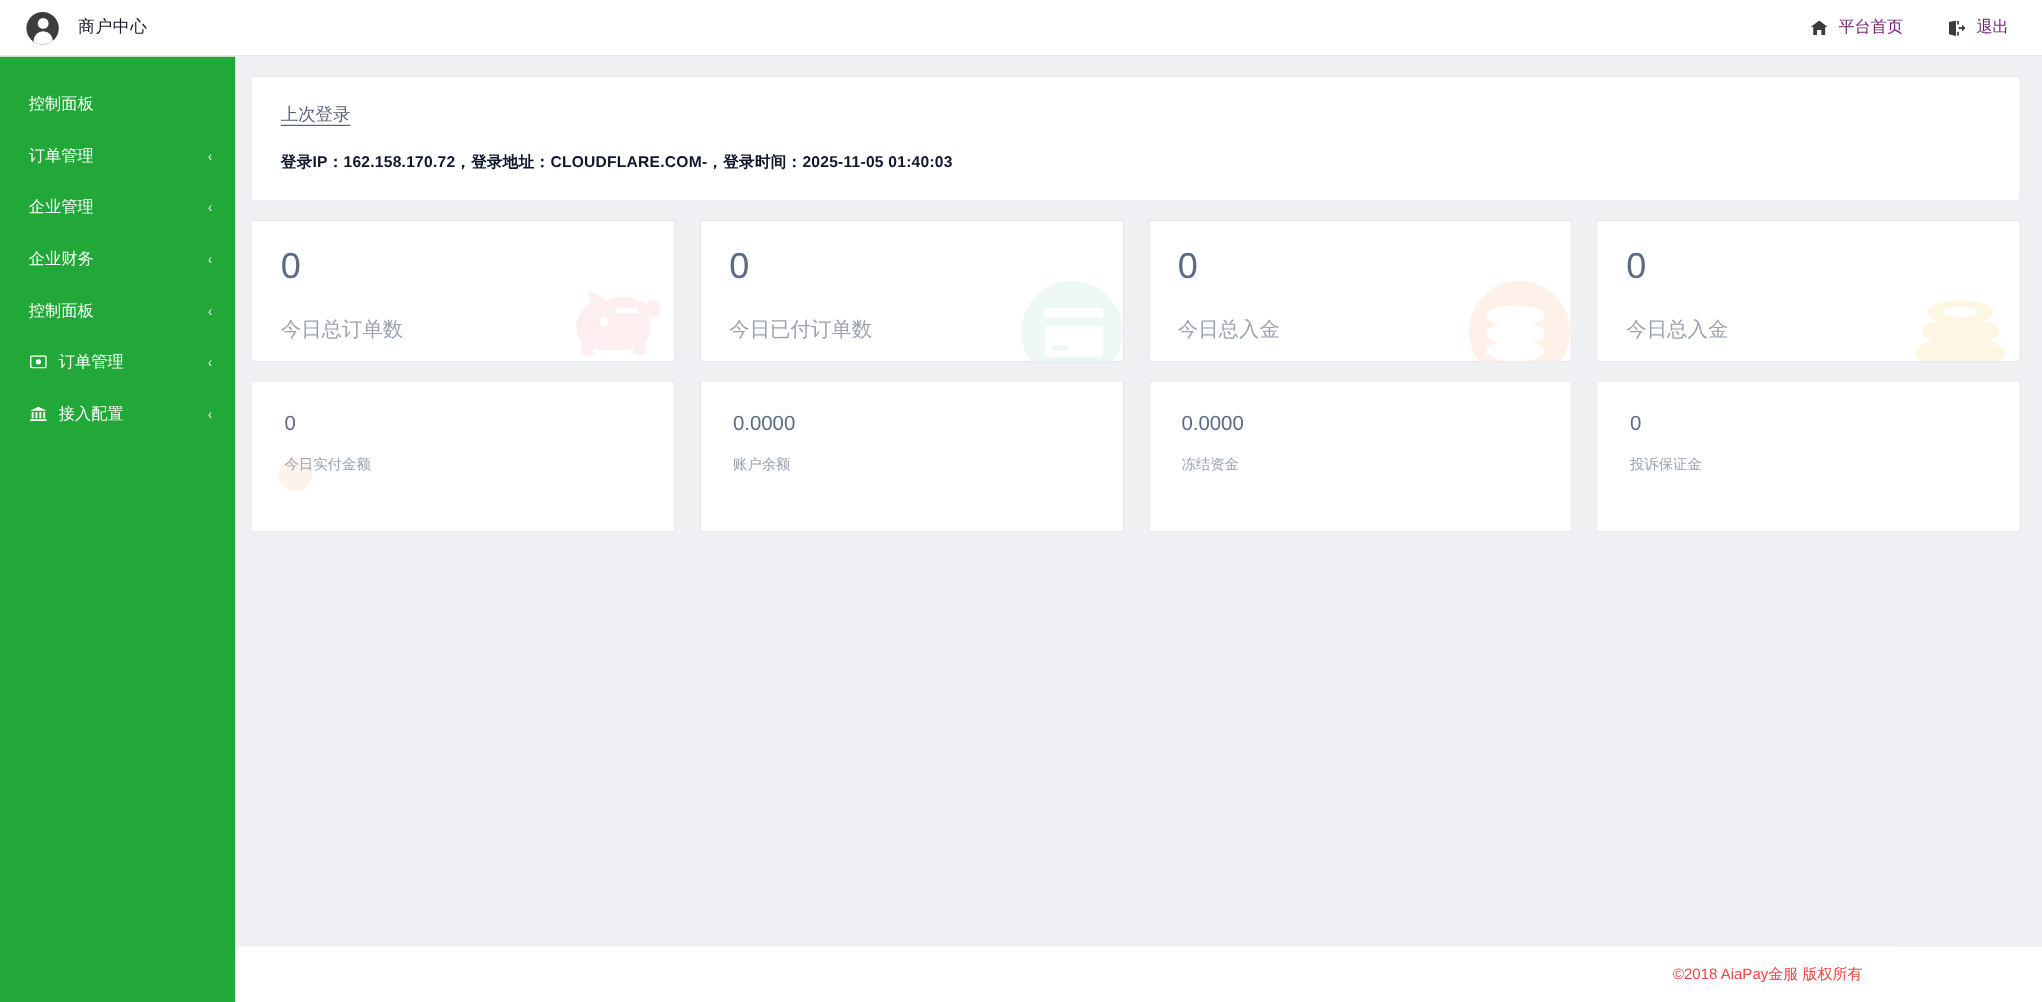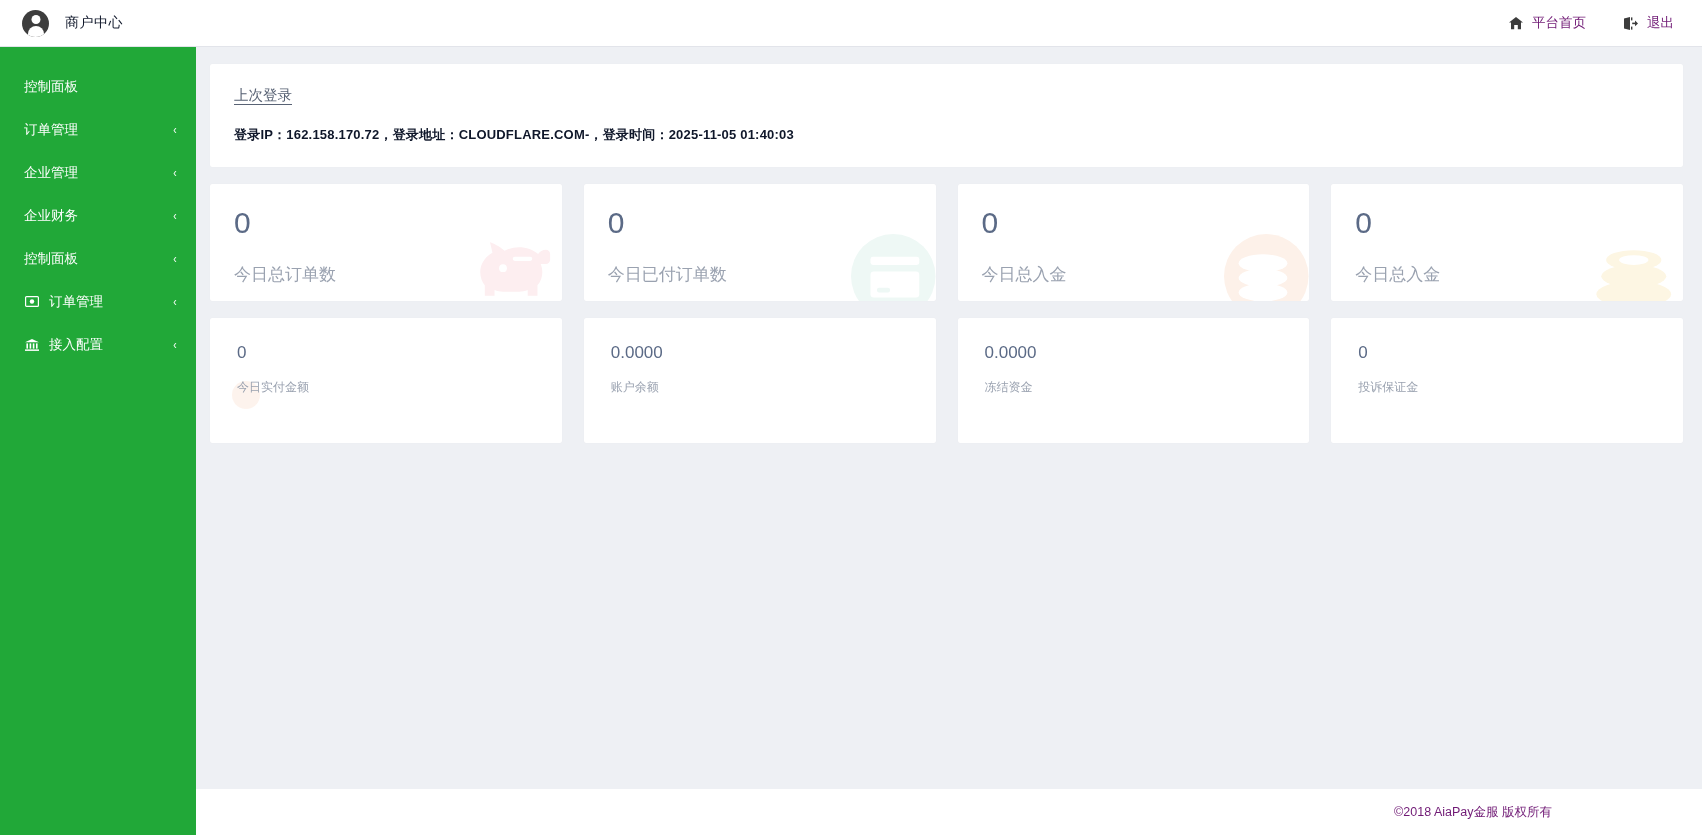--- a/index.html
+++ b/index.html
@@ -120,21 +120,21 @@
   .row1 .watermark { right: -6px; bottom: -24px; width: 104px; height: 104px; }
   .row2 .watermark { left: 16px; bottom: 28px; width: 40px; height: 40px; opacity: .55; }
 
   
   .footer {
     position: absolute; left: 196px; top: 789px;
     width: 1382px; height: 46px;
     background: #ffffff;
     display: flex; align-items: center; justify-content: flex-end;
     padding-right: 26px;
-    font-size: 12.5px; color: #701a75;
+    font-size: 12.5px; color: #ef4444;
     z-index: 3;
   }
 </style>
 </head>
 <body>
 
 <div class="app">
 
   <div class="header">
     <div class="brand">

